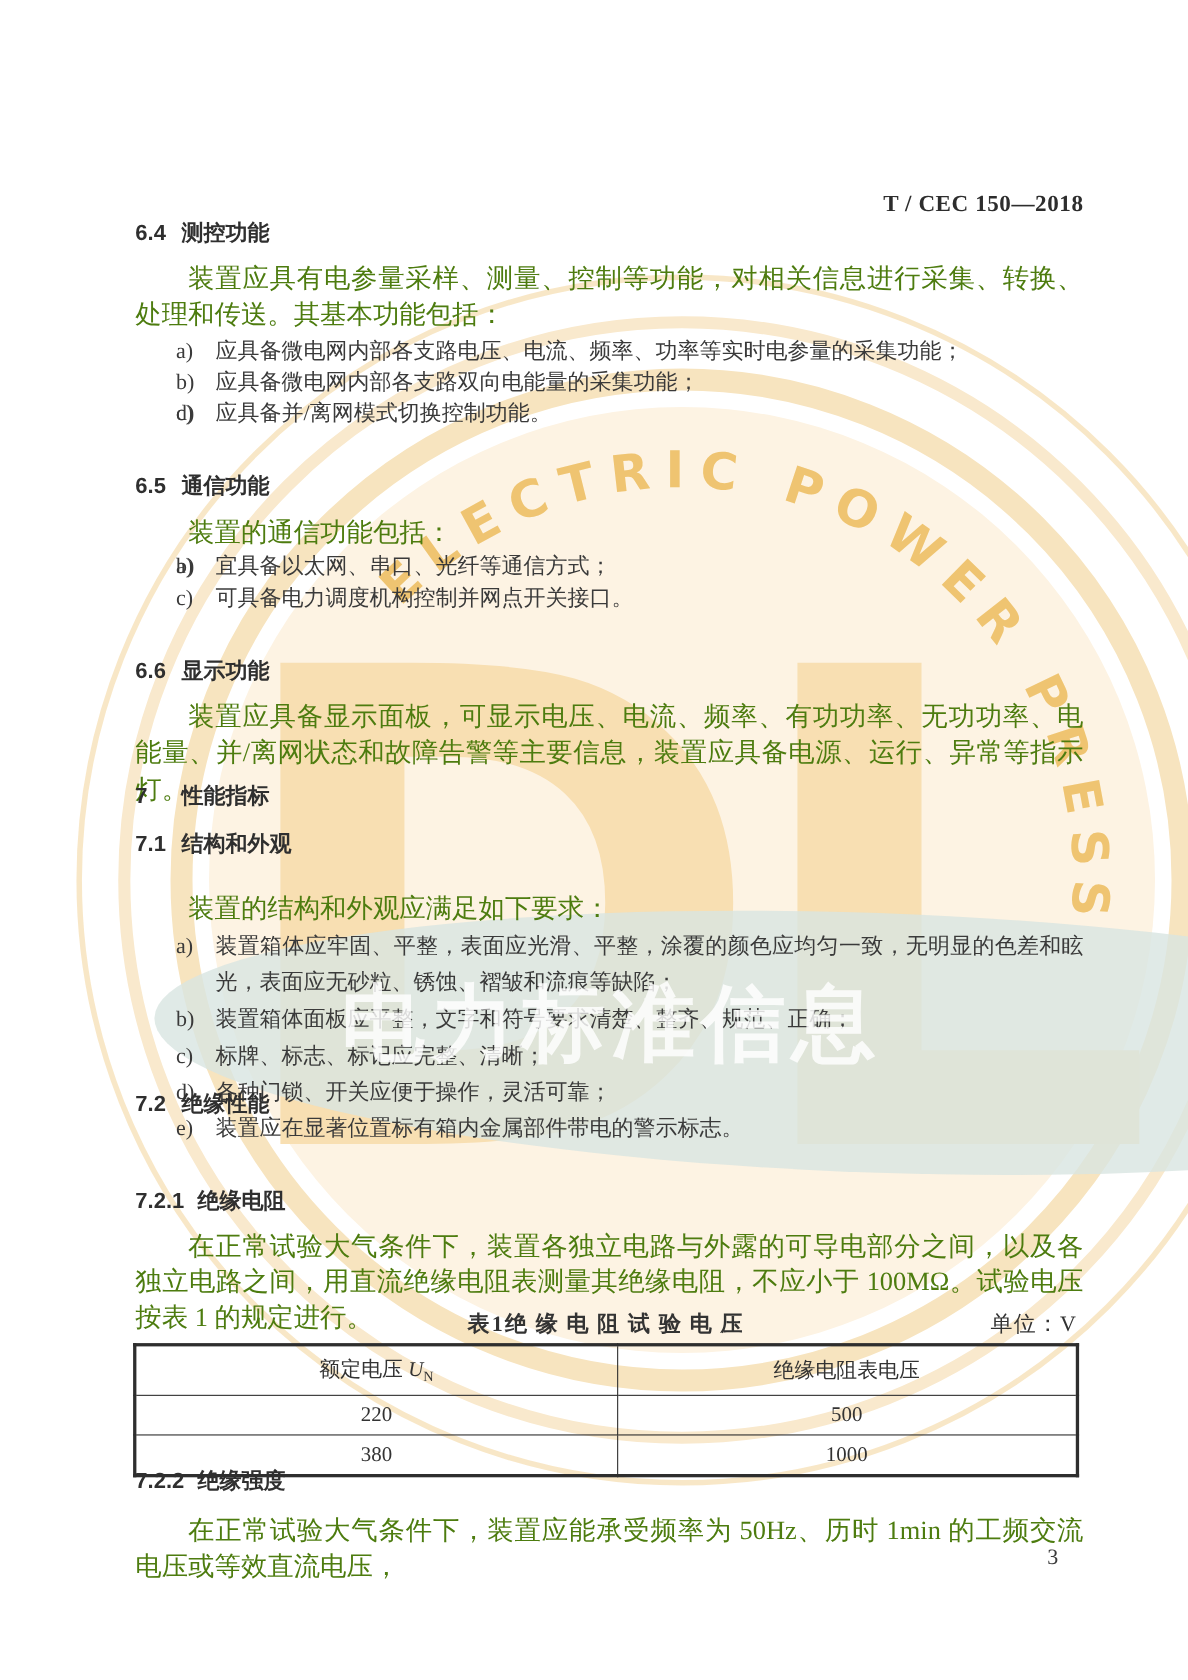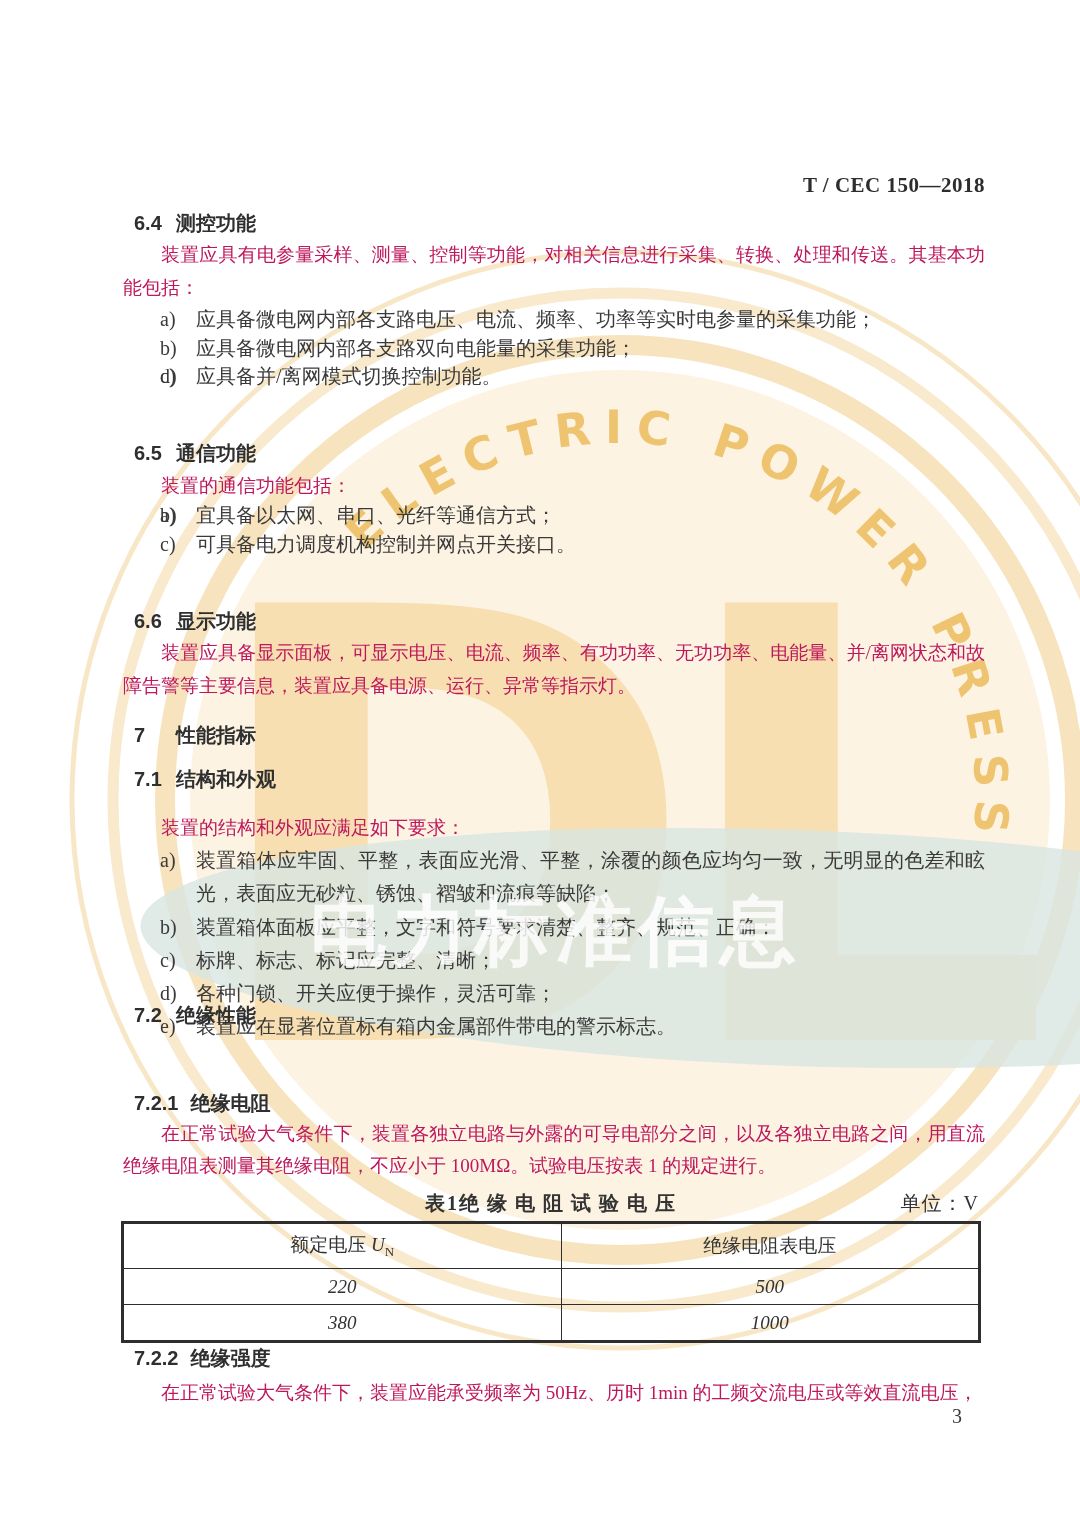--- a/index.html
+++ b/index.html
@@ -22,27 +22,27 @@
   }
   
   .blk{position:absolute;left:123px;width:862px;z-index:2;}
   .hdr{
     position:absolute;top:138px;left:0;width:985px;z-index:2;
     text-align:right;font-weight:700;font-size:21px;color:#2d2d2d;
     letter-spacing:0.5px;
     margin-top:35px;
   }
   h2.sec{
-    margin:11px;font-family:"Liberation Sans","DejaVu Sans",sans-serif;
+    margin:0;font-family:"Liberation Sans","DejaVu Sans",sans-serif;
     font-size:20px;font-weight:700;color:#2f2f2f;line-height:1.2;
   }
   h2.sec .num{display:inline-block;min-width:30px;margin-right:12px;}
   p.body{
-    margin:0;font-size:19px;line-height:33px;text-align:justify;
-    text-indent:2em;color:#be185d;
+    margin:0;font-size:24px;line-height:33px;text-align:justify;
+    text-indent:2em;color:#4d7c0f;
   }
   ul.items{margin:0;padding:0;list-style:none;font-size:20px;color:#3a3a3a;}
   ul.items li{position:relative;padding-left:73px;text-align:justify;}
   ul.items li .lab{position:absolute;left:37px;top:0;}
   ul.lh28 li{line-height:28.6px;}
   ul.lh33 li{line-height:33.3px;}
   
   .cap-row{position:absolute;top:1190px;left:123px;width:862px;z-index:2;
     font-size:20px;color:#333;}
   .cap-center{display:block;text-align:center;font-weight:700;}
@@ -52,21 +52,21 @@
   table.t1{
     position:absolute;top:1221px;left:121px;width:860px;z-index:2;
     border-collapse:collapse;border:3px solid #2e2e2e;
     font-size:19px;color:#333;table-layout:fixed;
   }
   table.t1 th,table.t1 td{
     border:1.5px solid #2e2e2e;text-align:center;font-weight:400;
     padding:4px;vertical-align:middle;
   }
   table.t1 th{height:36px;}
-  table.t1 td{height:27px;font-style:italic;}
+  table.t1 td{height:27px;}
   .usym{font-style:italic;}
   .usub{font-size:13px;vertical-align:sub;}
   .pageno{position:absolute;top:1405px;right:118px;z-index:2;font-size:20px;color:#3a3a3a;}
 </style>
 </head>
 <body>
 
 <div id="page">
 
   <svg id="wm-svg" width="1080" height="1527" viewBox="0 0 1080 1527">

